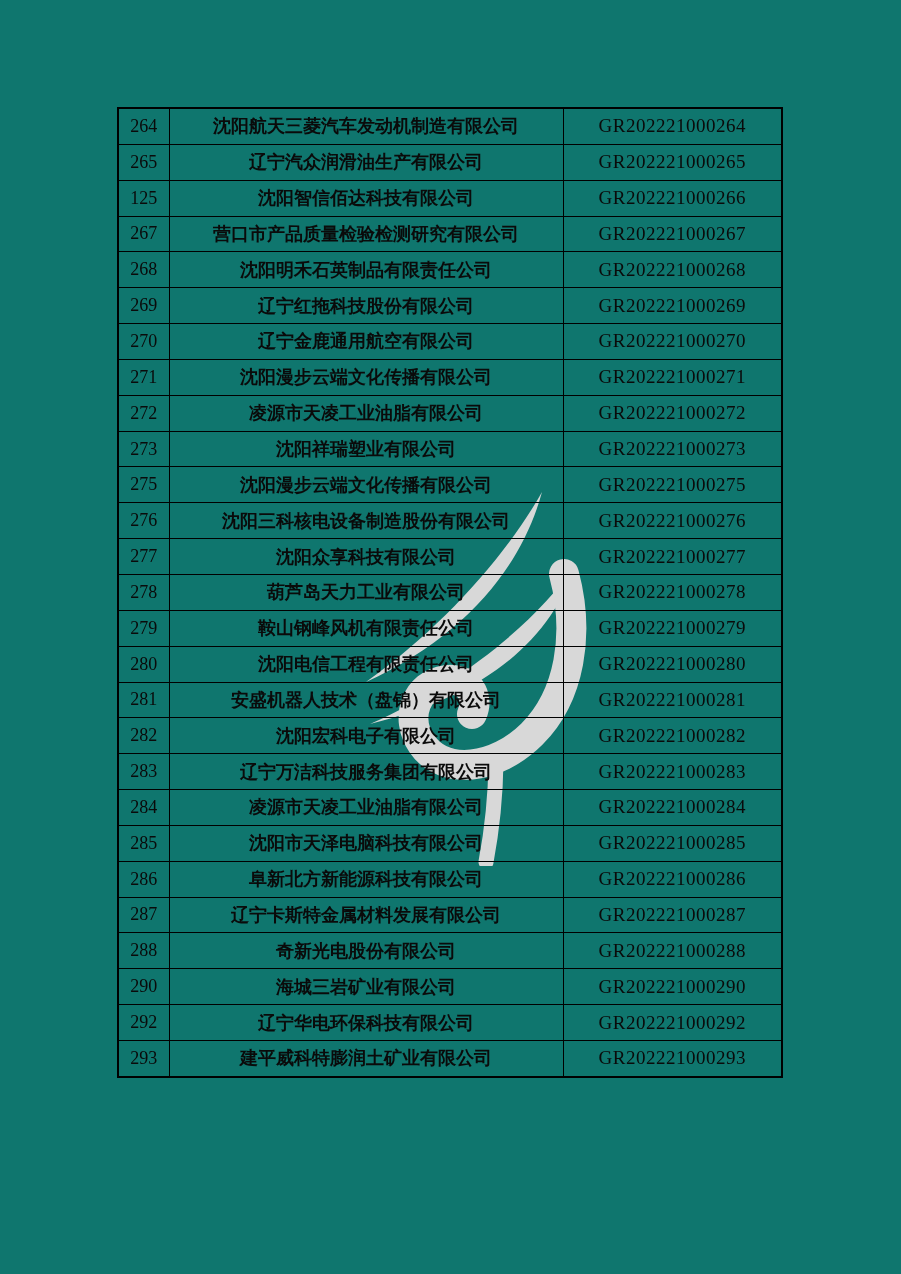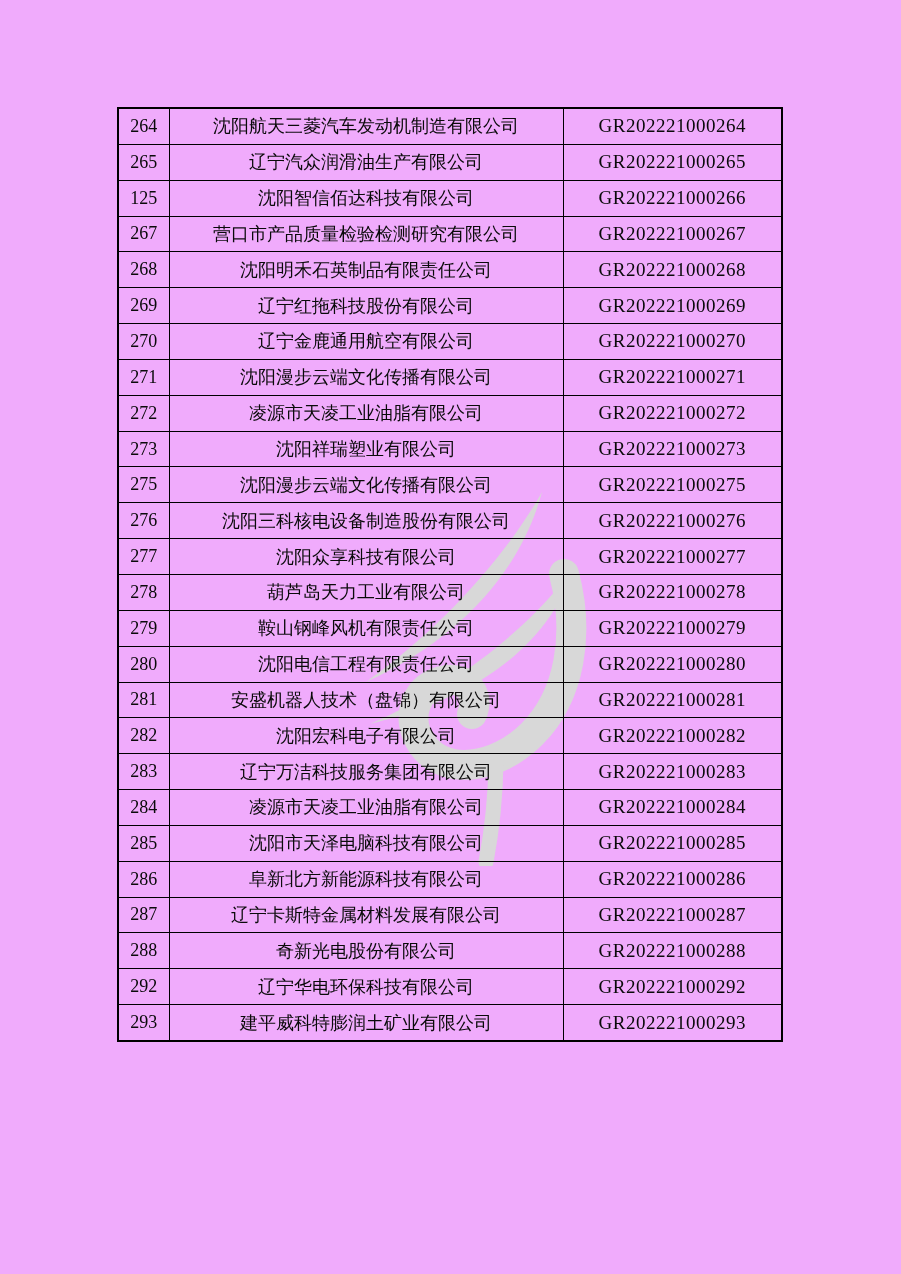--- a/index.html
+++ b/index.html
@@ -1,42 +1,42 @@
 <!DOCTYPE html>
 <html><head>
 <meta charset="utf-8">
 <style>
   html,body{margin:0;padding:0;}
   body{
     width:901px;height:1274px;background:#ffffff;position:relative;
     font-family:"Liberation Serif","DejaVu Serif",serif;
     overflow:hidden;
   }
-  .page{position:absolute;inset:0;background:#f0abfc;}
+  .page{position:absolute;inset:0;background:#0f766e;}
   .watermark{
     position:absolute;left:346px;top:486px;width:242px;height:380px;
     z-index:0;pointer-events:none;
   }
   .table-wrap{position:absolute;left:117px;top:107px;z-index:1;}
   table.cert-table{
     border-collapse:collapse;table-layout:fixed;width:664px;
     background:transparent;
   }
   table.cert-table{border:2px solid #000;}
   table.cert-table td{
     border:1.5px solid #000;
     height:34.85px;
     padding:0 2px;
     text-align:center;vertical-align:middle;
     color:#0a0a0a;
     overflow:hidden;white-space:nowrap;
     background:transparent;
   }
   td.no-cell{font-size:18px;}
-  td.name-cell{font-size:18px;}
+  td.name-cell{font-size:18px;font-weight:bold;}
   td.code-cell{font-size:19px;letter-spacing:0.5px;}
 </style>
 </head>
 <body>
 
 <div class="page">
 
   <div class="watermark">
     <svg viewBox="0 0 242 380" width="242" height="380" xmlns="http://www.w3.org/2000/svg" aria-hidden="true">
 
@@ -172,20 +172,25 @@
     <td class="no-cell">287</td>
     <td class="name-cell">辽宁卡斯特金属材料发展有限公司</td>
     <td class="code-cell">GR202221000287</td>
   </tr>
           <tr>
     <td class="no-cell">288</td>
     <td class="name-cell">奇新光电股份有限公司</td>
     <td class="code-cell">GR202221000288</td>
   </tr>
           <tr>
+    <td class="no-cell">290</td>
+    <td class="name-cell">海城三岩矿业有限公司</td>
+    <td class="code-cell">GR202221000290</td>
+  </tr>
+          <tr>
     <td class="no-cell">292</td>
     <td class="name-cell">辽宁华电环保科技有限公司</td>
     <td class="code-cell">GR202221000292</td>
   </tr>
           <tr>
     <td class="no-cell">293</td>
     <td class="name-cell">建平威科特膨润土矿业有限公司</td>
     <td class="code-cell">GR202221000293</td>
   </tr>
         </tbody>

